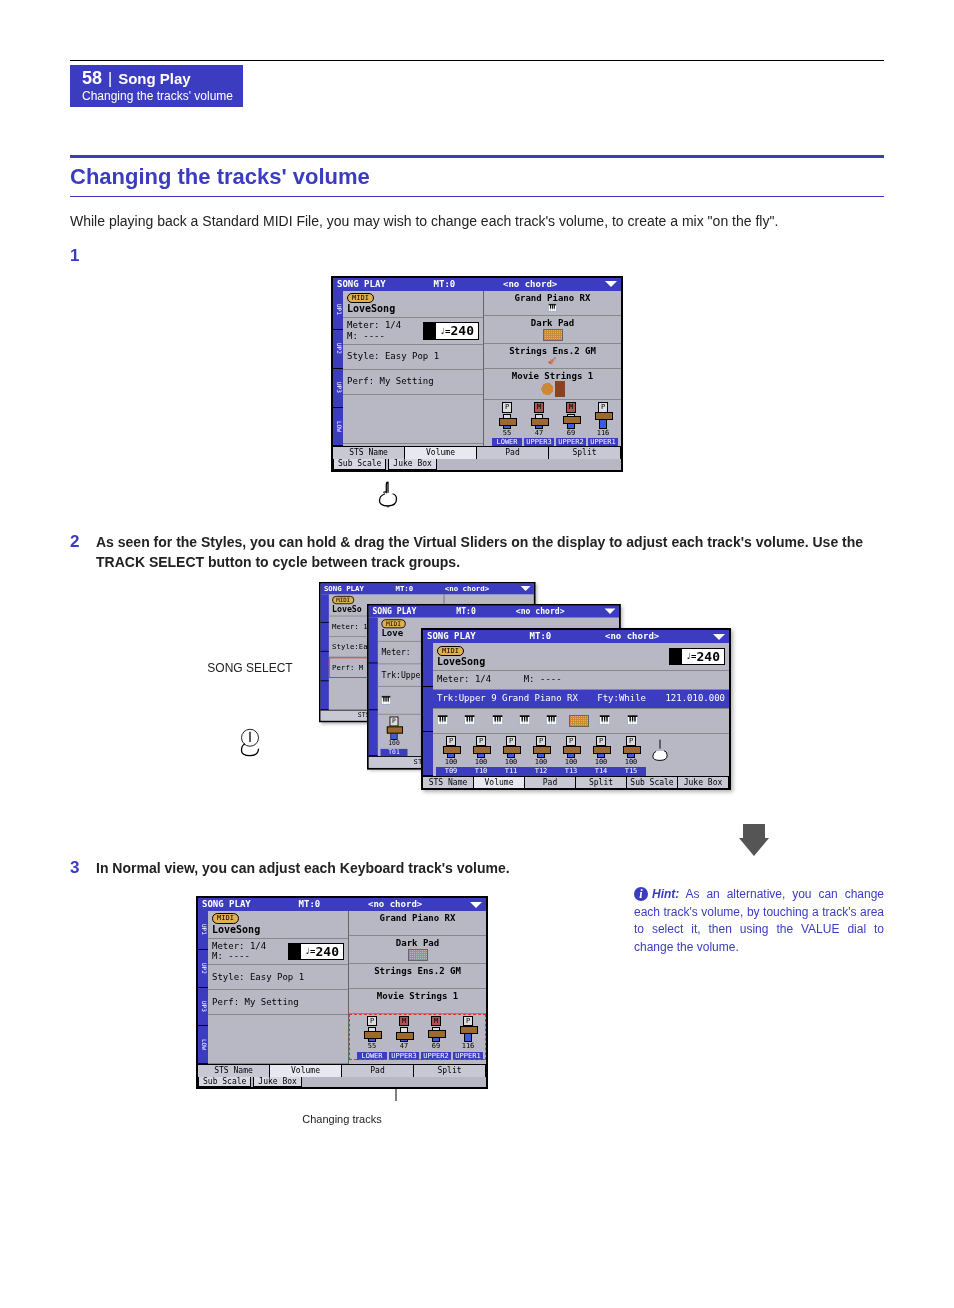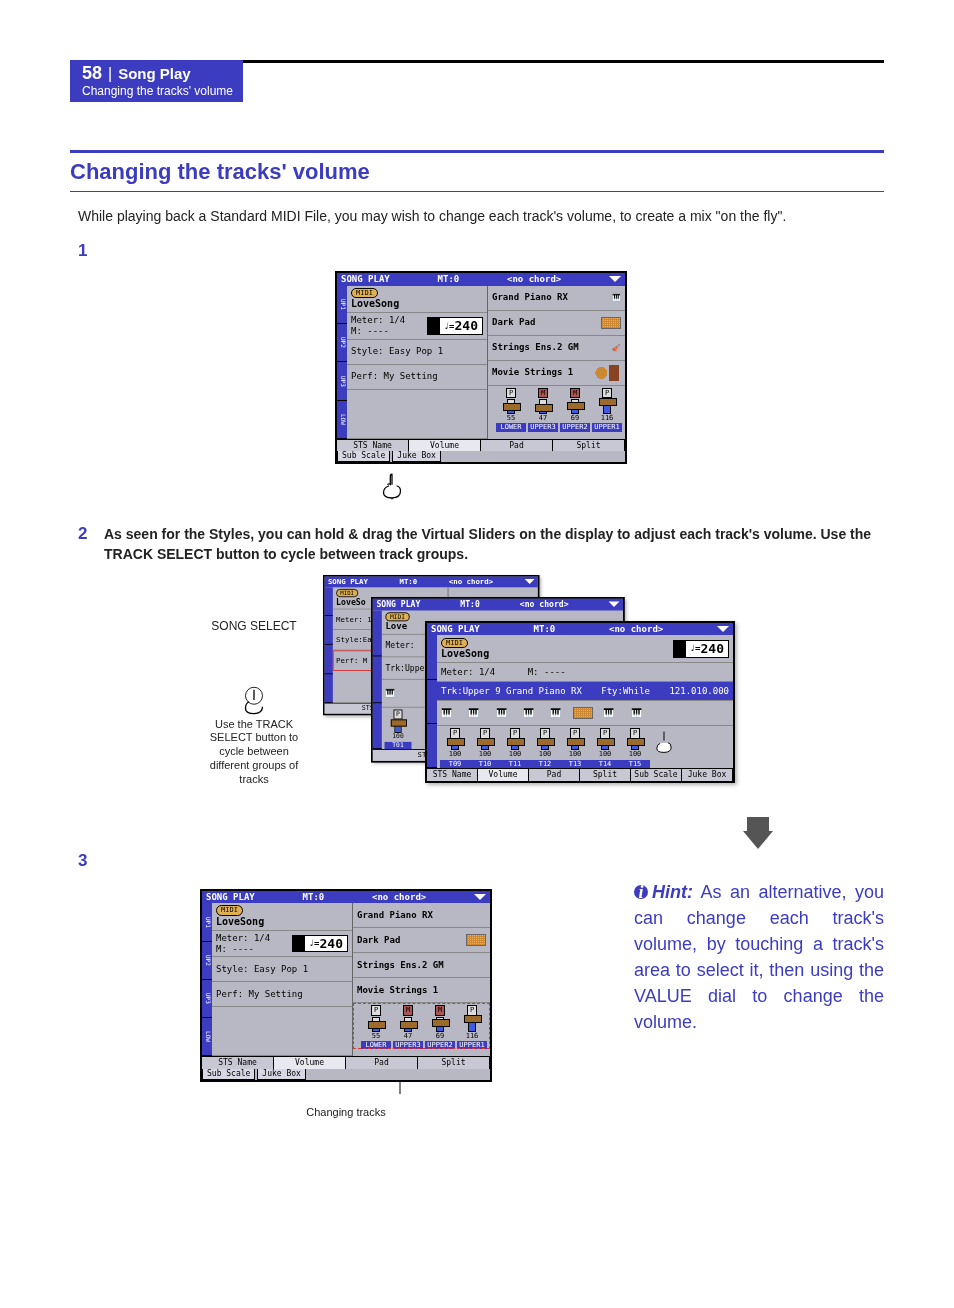--- a/index.html
+++ b/index.html
@@ -8,22 +8,22 @@
     background: #fff;
     font-family: "Myriad Pro", "Segoe UI", Arial, sans-serif;
     color: #222;
     width: 954px;
   }
   .page {
     padding: 60px 70px 60px 70px;
     position: relative;
   }
   .header-bar {
-    border-top: 3px solid #000000;
-    padding-top: 5px;
+    border-top: 1px solid #000000;
+    padding-top: 12px;
     margin-bottom: 40px;
     position: relative;
   }
   .header-box {
     background: #3c3cc0;
     color: #fff;
     display: inline-block;
     padding: 4px 10px 4px 12px;
     position: relative;
     top: -8px;
@@ -35,21 +35,21 @@
   .header-sub { font-size: 12px; font-weight: normal; display: block; margin-top: 2px; }
 
   .section-rule { height: 3px; background: #3c3cc0; margin: 0 0 6px 0; }
   .section-title {
     color: #3c3cc0;
     font-size: 22px;
     font-weight: bold;
     margin: 0 0 6px 0;
   }
 
-  .body-col { margin-left: 8px; }
+  .body-col { margin-left: 0; }
   .intro { font-size: 14px; line-height: 1.5; margin: 14px 0 14px 0; }
 
   .step { display: flex; align-items: flex-start; margin: 10px 0 8px 0; }
   .step-num {
     color: #3c3cc0;
     font-weight: bold;
     font-size: 17px;
     width: 26px;
     flex: 0 0 26px;
     text-align: left;
@@ -65,21 +65,21 @@
   .side-note {
     flex: 0 0 110px;
     align-self: center;
     font-size: 11px;
     text-align: center;
     line-height: 1.25;
   }
   .side-note .big { font-size: 12px; margin-bottom: 48px; }
   .hint-col {
     width: 250px;
-    font-size: 18px;
+    font-size: 12px;
     color: #3c3cc0;
     text-align: justify;
     line-height: 1.45;
   }
   .hint-icon {
     display: inline-block;
     width: 14px; height: 14px;
     border-radius: 50%;
     background: #3c3cc0;
     color: #fff;
@@ -166,20 +166,21 @@
   .rcell {
     border-bottom: 1px solid #888;
     padding: 2px 4px;
     font-size: 9px;
     font-weight: bold;
     display: flex;
     justify-content: space-between;
     align-items: center;
     min-height: 20px;
     position: relative;
+    flex-direction: column;
   }
   .bars-icon {
     width: 18px; height: 10px;
     background: repeating-linear-gradient(0deg, #c83 0, #c83 1px, transparent 1px, transparent 2px),
                 repeating-linear-gradient(90deg, #c83 0, #c83 1px, transparent 1px, transparent 2px);
     border: 1px solid #666;
   }
   .guitar-icon {
     width: 28px; height: 16px;
     background: radial-gradient(circle at 30% 50%, #c83 0 6px, transparent 6px),
@@ -394,21 +395,20 @@
 
     <div class="figure-wrap2">
       <div class="side-note">
         <div class="big">SONG SELECT</div>
         <div class="hand">
           <svg viewBox="0 0 40 40">
               <circle cx="20" cy="15" r="10" fill="none" stroke="#000"></circle>
               <path d="M20 8 v12 M14 22 q-4 2 -4 8 q0 6 10 6 q10 0 10 -8" fill="none" stroke="#000" stroke-width="1.5"></path>
             </svg>
         </div>
-        <div>Use the TRACK SELECT button to cycle between different groups of tracks</div>
       </div>
 
       <div class="stack">
         <svg class="arrow-red" viewBox="0 0 160 120">
           <line x1="0" y1="10" x2="120" y2="-50"></line>
           <line x1="0" y1="10" x2="140" y2="10"></line>
           <line x1="0" y1="10" x2="150" y2="70"></line>
           <polygon points="115,-53 125,-47 120,-55"></polygon>
           <polygon points="138,7 138,13 146,10"></polygon>
           <polygon points="146,66 150,74 154,68"></polygon>
@@ -592,20 +592,21 @@
         <div class="big-arrow">
           <svg viewBox="0 0 30 32">
               <polygon points="4,0 26,0 26,14 30,14 15,32 0,14 4,14" fill="#555"></polygon>
             </svg>
         </div>
       </div>
     </div>
 
     <div class="step">
       <div class="step-num">3</div>
+      <div class="step-text">In Normal view, you can adjust each Keyboard track's volume.</div>
     </div>
 
     <div class="row3">
       <div class="row3-left">
         <div class="figure-wrap" style="margin-bottom:2px;">
           <div>
             <div class="lcd">
               <div class="titlebar">
                 <span>SONG PLAY</span>
                 <span>MT:0</span>

